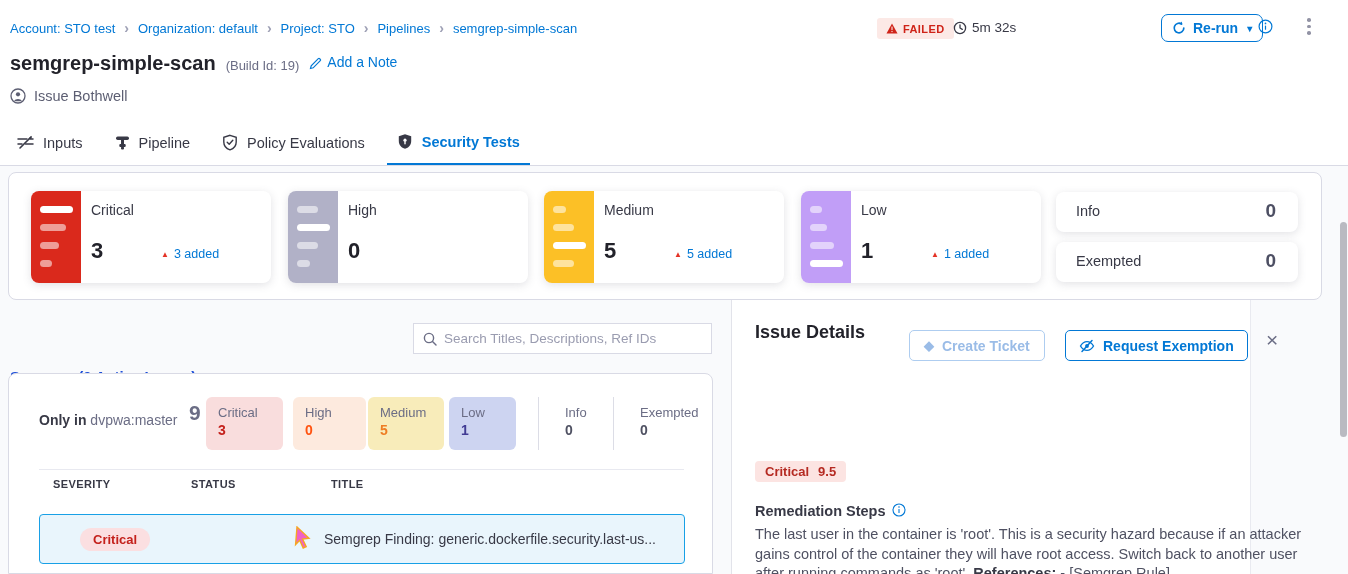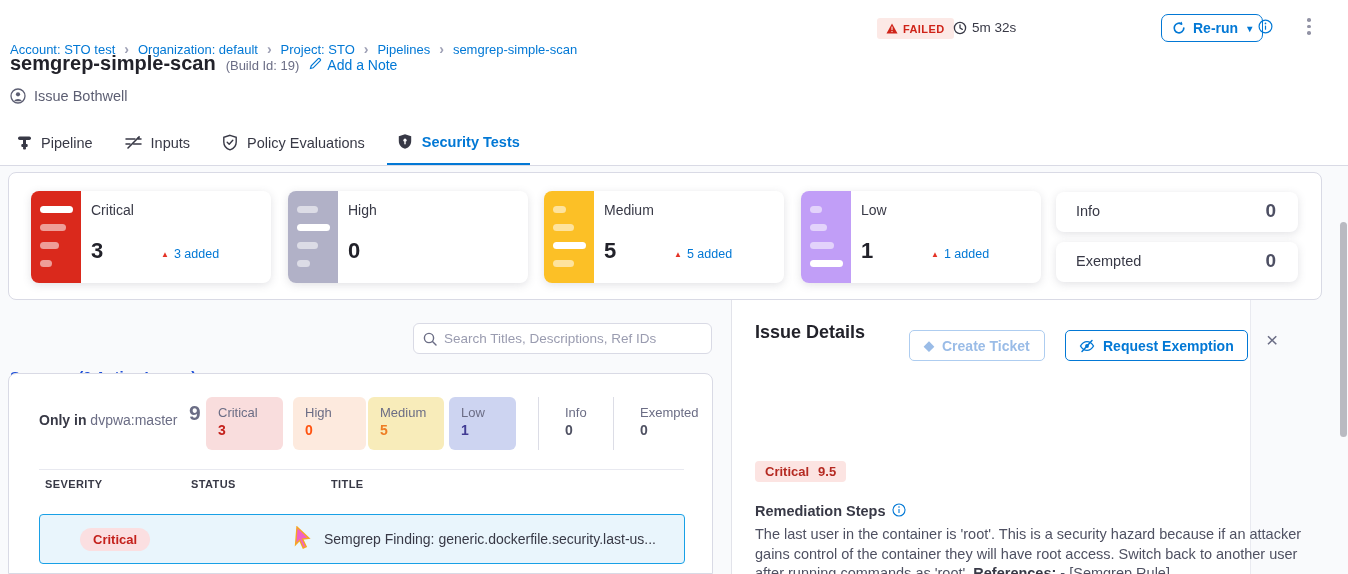--- a/index.html
+++ b/index.html
@@ -1,40 +1,40 @@
 <!DOCTYPE html>
 <html><head>
 <meta charset="utf-8">
 <style>
   * { box-sizing: border-box; margin: 0; padding: 0; }
   html,body { width:1348px; height:574px; overflow:hidden; background:#fff;
     font-family:"Liberation Sans", sans-serif; color:#22222a; }
 
   
   #header { position:absolute; left:0; top:0; width:1348px; height:120px; background:#fff; }
-  #breadcrumb { position:absolute; left:10px; top:20px; display:flex; align-items:center; gap:9px; font-size:13px;margin-top:21px; }
+  #breadcrumb { position:absolute; left:10px; top:20px; display:flex; align-items:center; gap:9px; font-size:13px; }
   #breadcrumb a { color:#0278d5; text-decoration:none; cursor:pointer; }
   .crumb-sep { color:#9ea0b5; font-size:14px; font-weight:bold; }
 
   #failed-badge { position:absolute; left:877px; top:18px; height:21px; display:flex; align-items:center; gap:5px;
     background:#fce9e6; border-radius:3px; padding:0 9px; color:#cf2318; font-size:11px; font-weight:bold; letter-spacing:.4px; }
   #duration { position:absolute; left:953px; top:20px; display:flex; align-items:center; gap:5px; font-size:13.5px; color:#383946; }
   #edit-pipeline { position:absolute; left:1032px; top:15px; height:26px; display:flex; align-items:center; gap:7px;
     background:#0278d5; border:none; border-radius:4px; padding:0 13px; color:#fff; font-size:13px; font-weight:bold; cursor:pointer; }
   #rerun { position:absolute; left:1161px; top:14px; height:28px; display:flex; align-items:center; gap:7px;
     background:#fff; border:1.5px solid #0278d5; border-radius:7px; padding:0 10px; color:#0278d5; font-size:14px; font-weight:bold; cursor:pointer; }
   #rerun .caret { font-size:10px; margin-left:2px; }
   #header-info { position:absolute; left:1258px; top:19px; cursor:pointer; }
   #kebab { position:absolute; left:1302px; top:18px; width:14px; display:flex; flex-direction:column; align-items:center; gap:3px; cursor:pointer; }
   #kebab i { width:3.5px; height:3.5px; border-radius:50%; background:#9293a5; }
 
   #title-row { position:absolute; left:10px; top:52px; display:flex; align-items:baseline; gap:10px; }
   #page-title { font-size:20px; font-weight:bold; color:#22222a; }
   #build-id { font-size:13px; color:#6b6d85; }
-  #add-note { display:flex; align-items:flex-start; gap:5px; color:#0278d5; font-size:14px; cursor:pointer; }
+  #add-note { display:flex; align-items:flex-end; gap:5px; color:#0278d5; font-size:14px; cursor:pointer; }
   #user-row { position:absolute; left:10px; top:88px; display:flex; align-items:center; gap:8px; color:#5c5e72; font-size:14.5px; }
 
   
   #tabs { position:absolute; left:0; top:120px; width:1348px; height:46px; background:#fff;
     border-bottom:1px solid #d9dae5; display:flex; align-items:stretch; padding-left:7px; }
   .tab { display:flex; align-items:center; gap:9px; padding:0 10px; margin-right:12px; font-size:14.5px; color:#383946; cursor:pointer; }
   .tab.active { color:#0278d5; font-weight:bold; border-bottom:2px solid #0278d5; }
   .tab svg { flex:0 0 auto; }
 
   
@@ -56,21 +56,21 @@
   .delta { position:absolute; left:130px; top:56px; display:flex; align-items:center; gap:5px; }
   .delta-tri { color:#e43326; font-size:8px; }
   .delta-text { color:#0278d5; font-size:12.5px; }
   .side-card { position:absolute; left:1047px; width:242px; height:40px; background:#fff; border-radius:8px;
     box-shadow:0 2px 8px rgba(96,97,112,.18); }
   .side-label { position:absolute; left:20px; top:11px; font-size:14.5px; color:#383946; }
   .side-value { position:absolute; right:22px; top:8px; font-size:19px; font-weight:bold; color:#4d4f63; }
 
   #issues-heading { position:absolute; left:10px; top:160px; font-size:15px; font-weight:bold; color:#1d4ed8;margin-top:42px; }
   #search-box { position:absolute; left:413px; top:157px; width:299px; height:31px; background:#fff;
-    border:1px solid #d9dae5; border-radius:6px; display:flex; align-items:center; padding:0 9px; gap:7px; }
+    border:1px solid #d9dae5; border-radius:0; display:flex; align-items:center; padding:0 9px; gap:7px; }
   #search-box input { border:none; outline:none; flex:1; font-size:13.5px; color:#383946;
     font-family:"Liberation Sans",sans-serif; background:transparent; }
   #search-box input::placeholder { color:#9a9cb0; }
 
   #table-panel { position:absolute; left:8px; top:207px; width:705px; height:201px; background:#fff;
     border:1px solid #d9dae5; border-radius:8px 8px 0 0; overflow:hidden; }
   #filter-prefix { position:absolute; left:30px; top:38px; font-size:14px; }
   #filter-prefix b { color:#383946; }
   #filter-prefix span.t { color:#6b6d85; font-weight:normal; }
   #filter-total { position:absolute; left:180px; top:27px; font-size:21px; font-weight:bold; color:#6b6d85; }
@@ -80,21 +80,21 @@
   .chip0 { left:197px; width:77px; background:#f9dddd; } .chip0 .cv{ color:#c4211c; }
   .chip1 { left:284px; width:73px; background:#fdeade; } .chip1 .cv{ color:#ff5310; }
   .chip2 { left:359px; width:76px; background:#f8ecba; } .chip2 .cv{ color:#ee7d23; }
   .chip3 { left:440px; width:67px; background:#cdd4f1; } .chip3 .cv{ color:#413b94; }
   .chip4 { left:544px; background:transparent; } .chip4 .cv{ color:#4f5162; }
   .chip5 { left:619px; background:transparent; } .chip5 .cv{ color:#4f5162; }
   .vdiv { position:absolute; top:23px; height:53px; width:1px; background:#dcdde6; }
   #vdiv1 { left:529px; } #vdiv2 { left:604px; }
   #filter-hr { position:absolute; left:30px; top:95px; width:645px; height:1px; background:#e8e9f0; }
   .th { position:absolute; top:104px; font-size:11px; font-weight:bold; color:#383946; letter-spacing:.4px; }
-  #th0 { left:36px; } #th1 { left:182px; } #th2 { left:322px; }
+  #th0 { left:44px; } #th1 { left:182px; } #th2 { left:322px; }
   #issue-row { position:absolute; left:30px; top:140px; width:646px; height:50px; background:#e9f5fc;
     border:1px solid #18a0e6; border-radius:4px; cursor:pointer; }
   #row-sev-pill { position:absolute; left:40px; top:13px; background:#fbdfe1; border-radius:12px;
     padding:4px 13px; font-size:13px; font-weight:bold; color:#c4211c; }
   #row-title { position:absolute; left:284px; top:16px; font-size:14px; color:#383946; white-space:nowrap; }
 
   
   #drawer { position:absolute; left:731px; top:134px; width:520px; height:274px; background:#fff;
     border-left:1px solid #e2e3ea; border-right:1px solid #e9eaf0; }
   #drawer-heading { position:absolute; left:23px; top:22px; font-size:18px; font-weight:bold; color:#22222a; }
@@ -193,36 +193,36 @@
         <circle cx="8" cy="8" r="7" fill="none" stroke="#5c5e72" stroke-width="1.3"></circle>
         <circle cx="8" cy="6.3" r="2.1" fill="#5c5e72"></circle>
         <path d="M3.8 13.2 A5 4.6 0 0 1 12.2 13.2" fill="#5c5e72"></path>
       </svg>
     <span>Issue Bothwell</span>
   </div>
 </div>
 
 <div id="tabs">
   <div class="tab">
+    <svg width="17" height="15" viewBox="0 0 17 15">
+        <path d="M1 4 H10 M13 4 H16" stroke="#383946" stroke-width="1.5" stroke-linecap="round"></path>
+        <path d="M1 9 H5 M8.5 9 H16" stroke="#383946" stroke-width="1.5" stroke-linecap="round"></path>
+        <path d="M3 13 L14 2" stroke="#383946" stroke-width="1.6" stroke-linecap="round"></path>
+        <path d="M14.6 0.8 L14.4 4 L11.4 3.4 Z" fill="#383946"></path>
+      </svg>
+    <span>Inputs</span>
+  </div>
+  <div class="tab">
     <svg width="15" height="16" viewBox="0 0 15 16">
         <rect x="1" y="1.5" width="13" height="3.4" rx="1.7" fill="#383946"></rect>
         <rect x="6" y="4.5" width="3" height="5" fill="#383946"></rect>
         <rect x="4.3" y="9" width="6.4" height="3" rx="1" fill="#383946"></rect>
         <rect x="6" y="11.5" width="3" height="3" rx="1" fill="#383946"></rect>
       </svg>
     <span>Pipeline</span>
-  </div>
-  <div class="tab">
-    <svg width="17" height="15" viewBox="0 0 17 15">
-        <path d="M1 4 H10 M13 4 H16" stroke="#383946" stroke-width="1.5" stroke-linecap="round"></path>
-        <path d="M1 9 H5 M8.5 9 H16" stroke="#383946" stroke-width="1.5" stroke-linecap="round"></path>
-        <path d="M3 13 L14 2" stroke="#383946" stroke-width="1.6" stroke-linecap="round"></path>
-        <path d="M14.6 0.8 L14.4 4 L11.4 3.4 Z" fill="#383946"></path>
-      </svg>
-    <span>Inputs</span>
   </div>
   <div class="tab">
     <svg width="16" height="17" viewBox="0 0 16 17">
         <path d="M8 1.3 L14.2 3.3 V8 C14.2 12 11.6 14.7 8 15.8 C4.4 14.7 1.8 12 1.8 8 V3.3 Z" fill="none" stroke="#383946" stroke-width="1.4"></path>
         <path d="M5.2 8.3 L7.2 10.2 L10.8 6.2" fill="none" stroke="#383946" stroke-width="1.4" stroke-linecap="round" stroke-linejoin="round"></path>
       </svg>
     <span>Policy Evaluations</span>
   </div>
   <div class="tab active">
     <svg width="16" height="17" viewBox="0 0 16 17">

